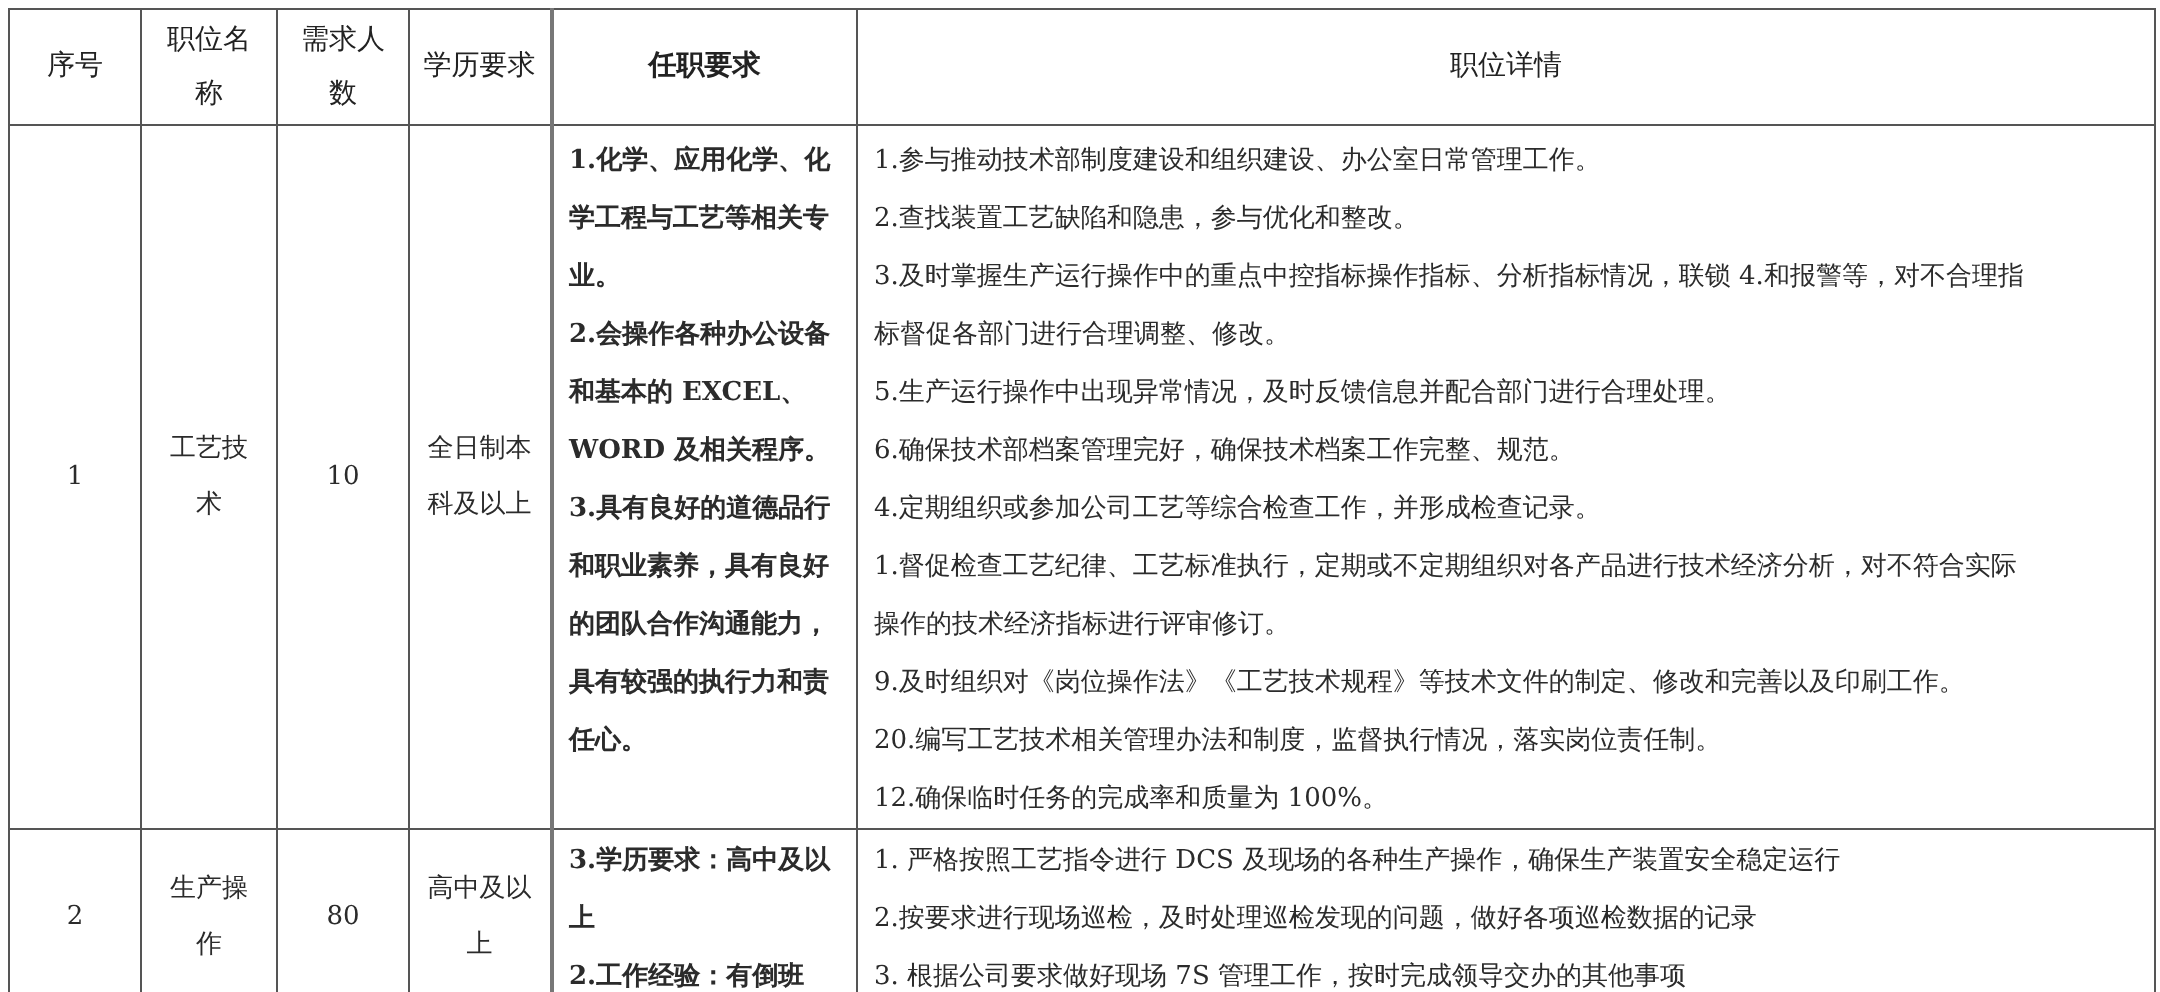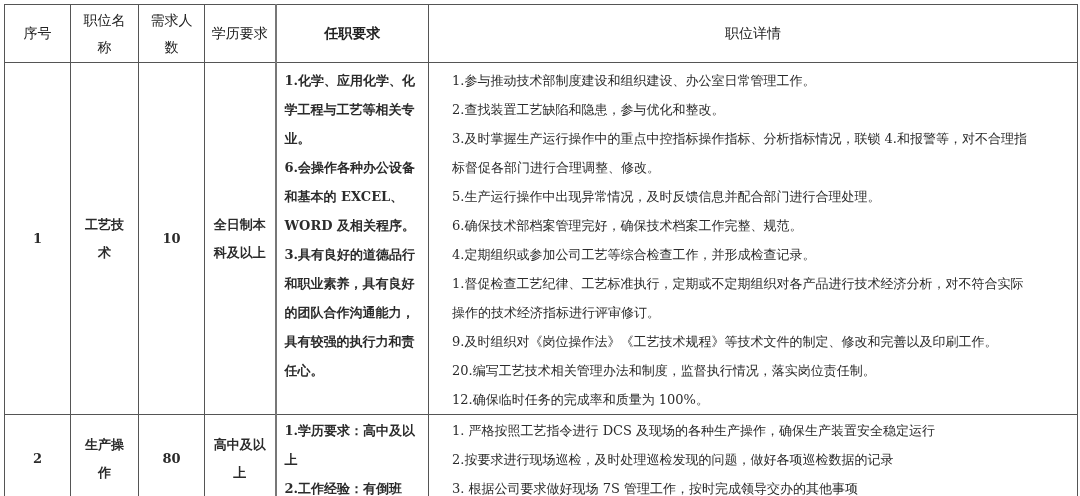--- a/index.html
+++ b/index.html
@@ -1,24 +1,24 @@
 <!DOCTYPE html>
 <html><head>
 <meta charset="utf-8">
 <style>
   html,body{margin:0;padding:0;background:#ffffff;}
   body{width:1080px;height:496px;overflow:hidden;font-family:"DejaVu Serif","Liberation Serif",serif;color:#2b2b2b;}
   table{position:absolute;left:4px;top:4px;border-collapse:collapse;table-layout:fixed;}
   td,th{border:1px solid #555;padding:0;vertical-align:middle;}
   th{font-weight:normal;font-size:14px;height:57px;text-align:center;line-height:27px;color:#222;}
   td{font-size:13px;}
-  .c{text-align:center;line-height:28px;font-weight:bold;}
+  .c{text-align:center;line-height:28px;}
   .lst{padding:0 6px 0 8px;line-height:29px;vertical-align:top;}
   .lst div{white-space:normal;}
-  .det div{white-space:nowrap;margin-left:15px;}
+  .det div{white-space:nowrap;}
   .r1 td{height:344px;}
   .r1 .lst{padding-top:3px;}
   .r2 td{height:86px;}
   .r2 .lst{padding-top:1px;}
   .thickl{border-left:2px solid #777;font-weight:bold;}
 </style>
 </head>
 <body>
 
 <table>
@@ -53,21 +53,21 @@
           <div>工艺技</div>
           <div>术</div>
         </td>
       <td class="c">10</td>
       <td class="c">
           <div>全日制本</div>
           <div>科及以上</div>
         </td>
       <td class="lst thickl">
         <div>1.化学、应用化学、化学工程与工艺等相关专业。</div>
-        <div>6.会操作各种办公设备和基本的 EXCEL、WORD 及相关程序。</div>
+        <div>2.会操作各种办公设备和基本的 EXCEL、WORD 及相关程序。</div>
         <div>3.具有良好的道德品行和职业素养，具有良好的团队合作沟通能力，具有较强的执行力和责任心。</div>
       </td>
       <td class="lst det">
         <div>1.参与推动技术部制度建设和组织建设、办公室日常管理工作。</div>
         <div>2.查找装置工艺缺陷和隐患，参与优化和整改。</div>
         <div>3.及时掌握生产运行操作中的重点中控指标操作指标、分析指标情况，联锁 4.和报警等，对不合理指</div>
         <div>标督促各部门进行合理调整、修改。</div>
         <div>5.生产运行操作中出现异常情况，及时反馈信息并配合部门进行合理处理。</div>
         <div>6.确保技术部档案管理完好，确保技术档案工作完整、规范。</div>
         <div>4.定期组织或参加公司工艺等综合检查工作，并形成检查记录。</div>
@@ -83,21 +83,21 @@
       <td class="c">
           <div>生产操</div>
           <div>作</div>
         </td>
       <td class="c">80</td>
       <td class="c">
           <div>高中及以</div>
           <div>上</div>
         </td>
       <td class="lst thickl">
-        <div>1.学历要求：高中及以上</div>
+        <div>3.学历要求：高中及以上</div>
         <div>2.工作经验：有倒班</div>
       </td>
       <td class="lst det">
         <div>1. 严格按照工艺指令进行 DCS 及现场的各种生产操作，确保生产装置安全稳定运行</div>
         <div>2.按要求进行现场巡检，及时处理巡检发现的问题，做好各项巡检数据的记录</div>
         <div>3. 根据公司要求做好现场 7S 管理工作，按时完成领导交办的其他事项</div>
       </td>
     </tr>
   </tbody>
 </table>

